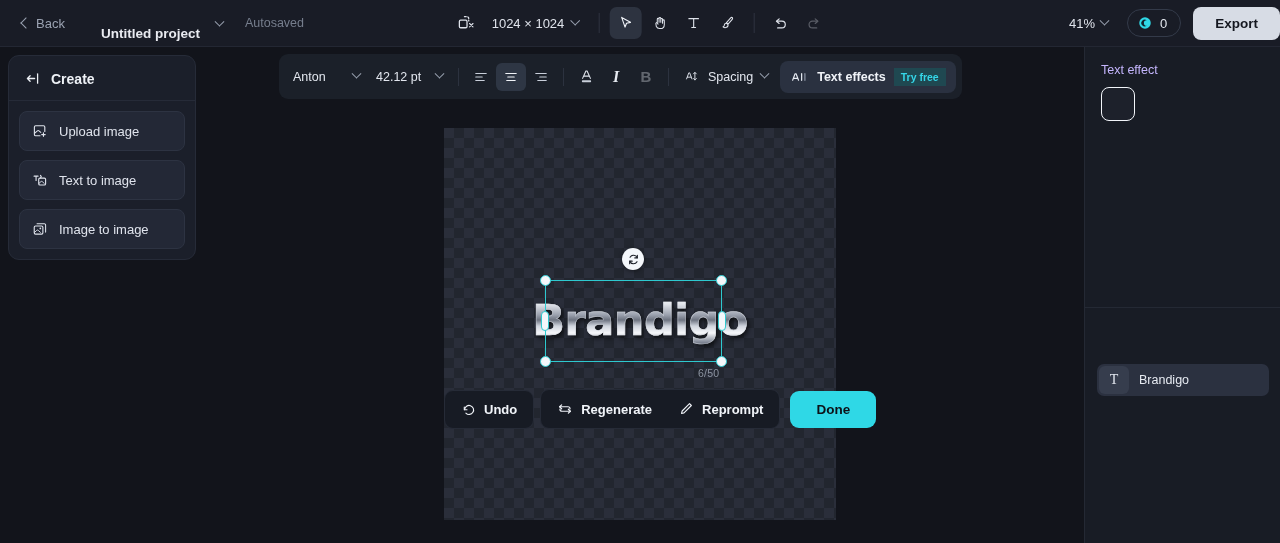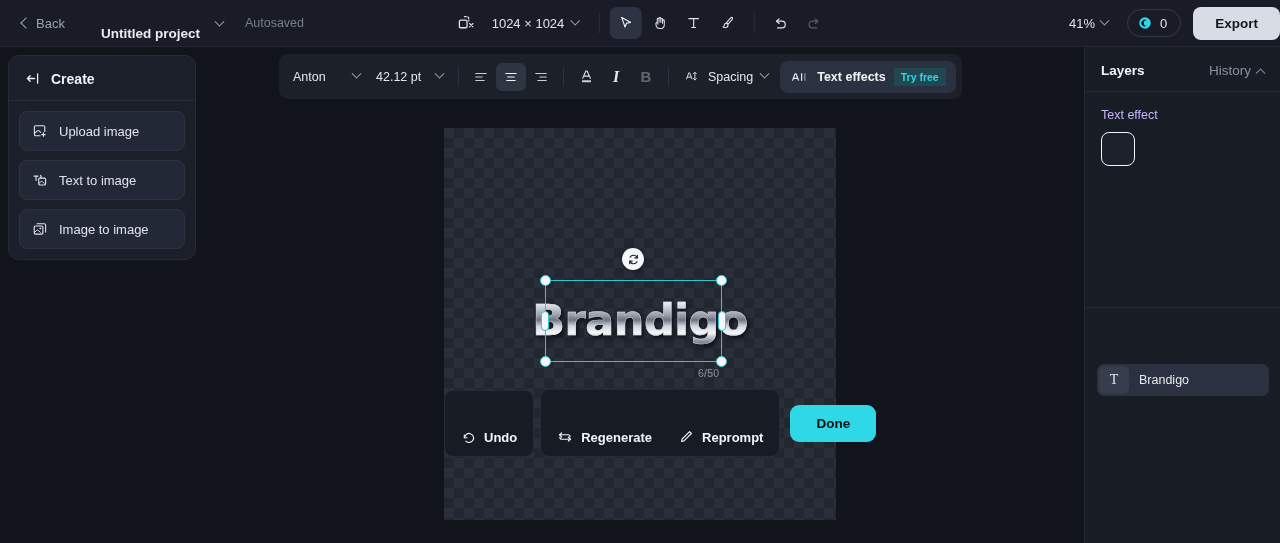--- a/index.html
+++ b/index.html
@@ -167,21 +167,21 @@
     display: flex; align-items: center; gap: 6px;
   }
   .ab-group {
     display: flex; align-items: center; background: #171b24;
     border: 1px solid #262b37; border-radius: 9px; padding: 3px;
   }
   .ab-btn {
     display: flex; align-items: center; gap: 8px; color: #f1f4f9;
     font-size: 13px; font-weight: 700; padding: 8px 13px; border-radius: 7px;
     cursor: pointer; background: none; border: none;
-    font-family: "Liberation Sans", sans-serif; white-space: nowrap; margin-top: 28px;
+    font-family: "Liberation Sans", sans-serif; white-space: nowrap;
   }
   .done-btn {
     background: #2fd8e6; color: #0d1218; font-size: 13.5px; font-weight: 700;
     border: none; border-radius: 9px; padding: 11px 26px; cursor: pointer;
     margin-left: 4px; font-family: "Liberation Sans", sans-serif;
   }
 
   
   .right-panel {
     position: absolute; right: 0; top: 47px; width: 196px; height: 496px;
@@ -453,27 +453,20 @@
         <svg width="16" height="16" viewBox="0 0 20 20">
           <path d="M14.4 3.3l2.3 2.3-9.2 9.2-3.1.8.8-3.1 9.2-9.2z" stroke="#f1f4f9" stroke-width="1.4" fill="none" stroke-linejoin="round"></path>
         </svg>
         <span>Reprompt</span>
       </button>
     </div>
     <button class="done-btn">Done</button>
   </div>
 
   <div class="right-panel">
-    <div class="rp-head">
-      <div class="rp-tab">Layers</div>
-      <div class="rp-tab inactive">
-        <span>History</span>
-        <span class="chev-u"></span>
-      </div>
-    </div>
     <div class="rp-section-label">Text effect</div>
     <div class="fx-thumb">
       <span class="fx-thumb-letter">M</span>
     </div>
     <div class="rp-divider"></div>
 
     <div class="layer-row">
       <span class="layer-icon-box">T</span>
       <span class="layer-name">Brandigo</span>
     </div>

